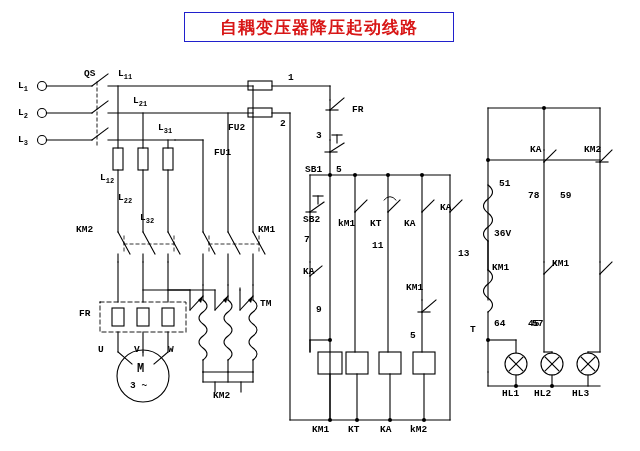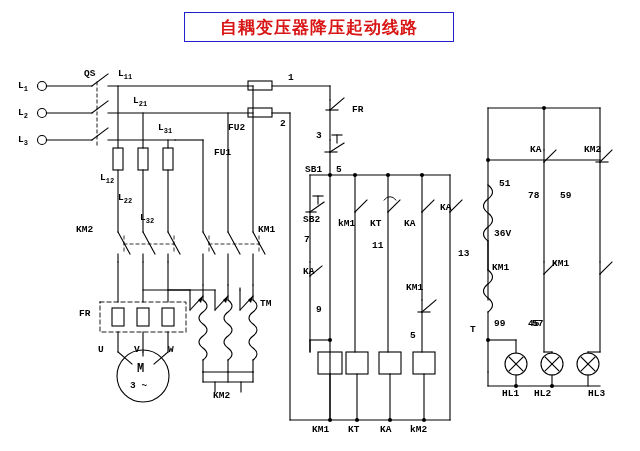--- a/index.html
+++ b/index.html
@@ -351,20 +351,20 @@
 
   <div class="lbl b" style="left:530px; top:144px;">KA</div>
   <div class="lbl b" style="left:584px; top:144px;">KM2</div>
   <div class="lbl b" style="left:499px; top:178px;">51</div>
   <div class="lbl b" style="left:528px; top:190px;">78</div>
   <div class="lbl b" style="left:560px; top:190px;">59</div>
   <div class="lbl b" style="left:494px; top:228px;">36V</div>
   <div class="lbl b" style="left:492px; top:262px;">KM1</div>
   <div class="lbl b" style="left:552px; top:258px;">KM1</div>
   <div class="lbl b" style="left:470px; top:324px;">T</div>
-  <div class="lbl b" style="left:494px; top:318px;">99</div>
+  <div class="lbl b" style="left:494px; top:318px;">64</div>
   <div class="lbl b" style="left:528px; top:318px;">45</div>
   <div class="lbl b" style="left:532px; top:318px;">57</div>
   <div class="lbl b" style="left:502px; top:388px;">HL1</div>
   <div class="lbl b" style="left:534px; top:388px;">HL2</div>
-  <div class="lbl b" style="left:572px; top:388px;margin-left:16px;">HL3</div>
+  <div class="lbl b" style="left:572px; top:388px;">HL3</div>
 
 </div>
 
 </body></html>

